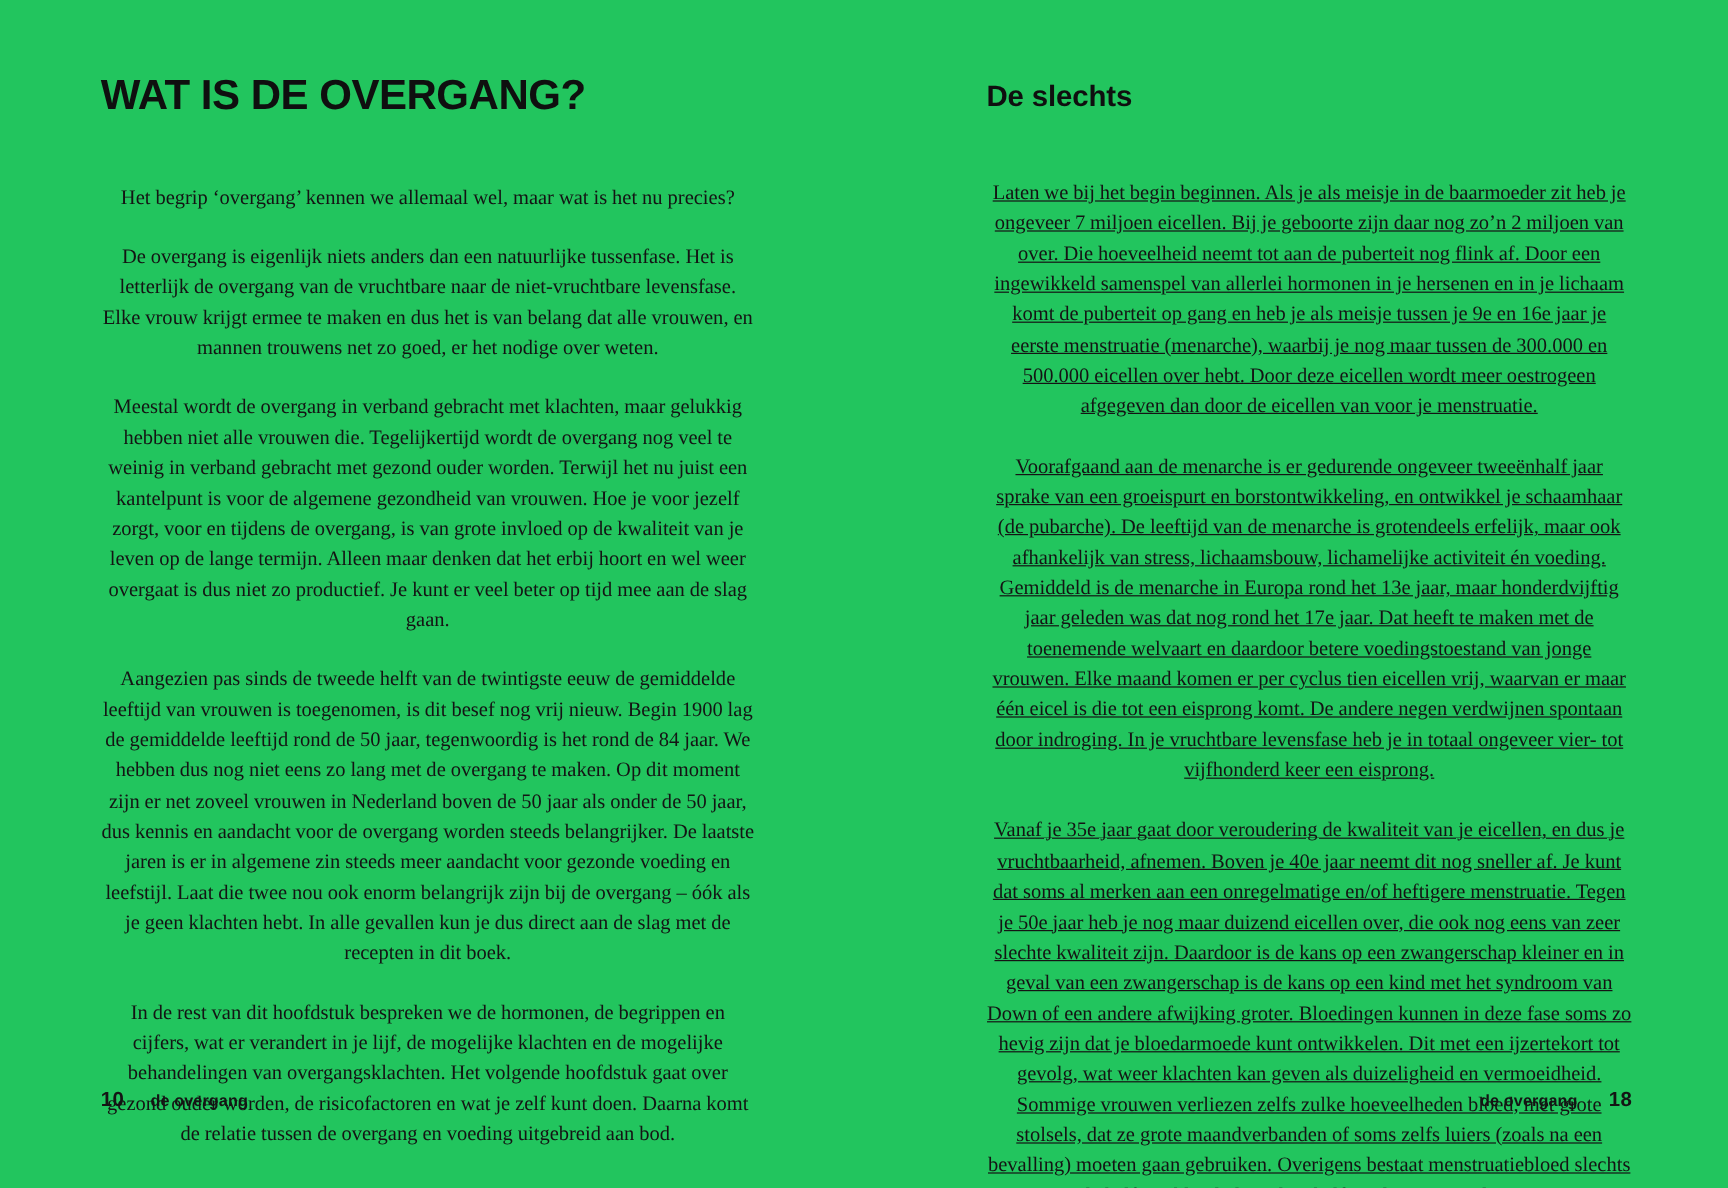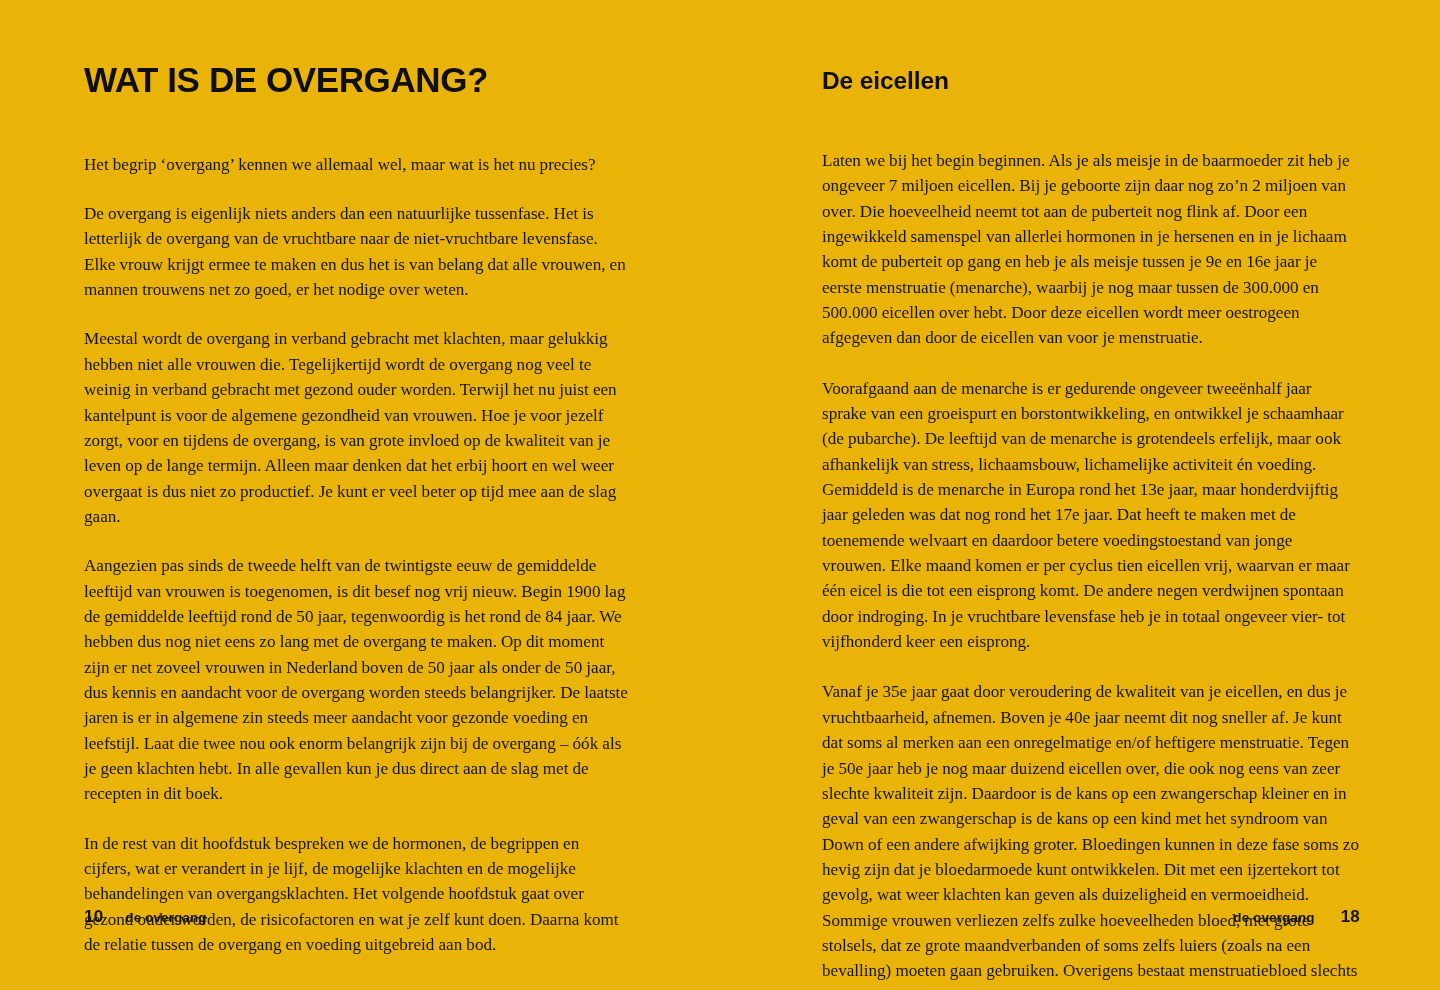--- a/index.html
+++ b/index.html
@@ -6,21 +6,21 @@
   html, body {
     margin: 0;
     padding: 0;
     background: #ffffff;
   }
 
   .spread {
     position: relative;
     width: 1440px;
     height: 990px;
-    background: #eab308;
+    background: #22c55e;
     overflow: hidden;
     box-sizing: border-box;
   }
 
   
   .page {
     position: absolute;
     top: 0;
     height: 990px;
     box-sizing: border-box;
@@ -58,30 +58,31 @@
     margin: 6px 0 53px 0;
   }
 
   
   .body-copy p {
     font-family: "Liberation Serif", "DejaVu Serif", serif;
     font-size: 17.1px;
     line-height: 25.35px;
     color: #141414;
     margin: 0 0 24px 0;
-    text-align: left;
+    text-align: center;
     hyphens: none;
     -webkit-hyphens: none;
     word-spacing: -0.15px;
   }
 
   .body-copy p:last-child { margin-bottom: 0; }
 
   .page-right .body-copy p {
     margin-bottom: 25px;
+    text-decoration: underline;
   }
 
   
   .footer {
     position: absolute;
     bottom: 63px;
     font-family: "Liberation Sans", sans-serif;
     font-size: 13.5px;
     color: #141414;
     display: flex;
@@ -120,21 +121,21 @@
         <p>De overgang is eigenlijk niets anders dan een natuurlijke tussenfase. Het is letterlijk de overgang van de vruchtbare naar de niet-vruchtbare levensfase. Elke vrouw krijgt ermee te maken en dus het is van belang dat alle vrouwen, en mannen trouwens net zo goed, er het nodige over weten.</p>
         <p>Meestal wordt de overgang in verband gebracht met klachten, maar gelukkig hebben niet alle vrouwen die. Tegelijkertijd wordt de overgang nog veel te weinig in verband gebracht met gezond ouder worden. Terwijl het nu juist een kantelpunt is voor de algemene gezondheid van vrouwen. Hoe je voor jezelf zorgt, voor en tijdens de overgang, is van grote invloed op de kwaliteit van je leven op de lange termijn. Alleen maar denken dat het erbij hoort en wel weer overgaat is dus niet zo productief. Je kunt er veel beter op tijd mee aan de slag gaan.</p>
         <p>Aangezien pas sinds de tweede helft van de twintigste eeuw de gemiddelde leeftijd van vrouwen is toegenomen, is dit besef nog vrij nieuw. Begin 1900 lag de gemiddelde leeftijd rond de 50 jaar, tegenwoordig is het rond de 84 jaar. We hebben dus nog niet eens zo lang met de overgang te maken. Op dit moment zijn er net zoveel vrouwen in Nederland boven de 50 jaar als onder de 50 jaar, dus kennis en aandacht voor de overgang worden steeds belangrijker. De laatste jaren is er in algemene zin steeds meer aandacht voor gezonde voeding en leefstijl. Laat die twee nou ook enorm belangrijk zijn bij de overgang – óók als je geen klachten hebt. In alle gevallen kun je dus direct aan de slag met de recepten in dit boek.</p>
         <p>In de rest van dit hoofdstuk bespreken we de hormonen, de begrippen en cijfers, wat er verandert in je lijf, de mogelijke klachten en de mogelijke behandelingen van overgangsklachten. Het volgende hoofdstuk gaat over gezond ouder worden, de risicofactoren en wat je zelf kunt doen. Daarna komt de relatie tussen de overgang en voeding uitgebreid aan bod.</p>
       </div>
     </div>
   </div>
 
   <div class="page page-right">
     <div class="page-body">
-      <h2 class="section-title">De eicellen</h2>
+      <h2 class="section-title">De slechts</h2>
 
       <div class="body-copy">
         <p>Laten we bij het begin beginnen. Als je als meisje in de baarmoeder zit heb je ongeveer 7 miljoen eicellen. Bij je geboorte zijn daar nog zo’n 2 miljoen van over. Die hoeveelheid neemt tot aan de puberteit nog flink af. Door een ingewikkeld samenspel van allerlei hormonen in je hersenen en in je lichaam komt de puberteit op gang en heb je als meisje tussen je 9e en 16e jaar je eerste menstruatie (menarche), waarbij je nog maar tussen de 300.000 en 500.000 eicellen over hebt. Door deze eicellen wordt meer oestrogeen afgegeven dan door de eicellen van voor je menstruatie.</p>
         <p>Voorafgaand aan de menarche is er gedurende ongeveer tweeënhalf jaar sprake van een groeispurt en borstontwikkeling, en ontwikkel je schaamhaar (de pubarche). De leeftijd van de menarche is grotendeels erfelijk, maar ook afhankelijk van stress, lichaamsbouw, lichamelijke activiteit én voeding. Gemiddeld is de menarche in Europa rond het 13e jaar, maar honderdvijftig jaar geleden was dat nog rond het 17e jaar. Dat heeft te maken met de toenemende welvaart en daardoor betere voedingstoestand van jonge vrouwen. Elke maand komen er per cyclus tien eicellen vrij, waarvan er maar één eicel is die tot een eisprong komt. De andere negen verdwijnen spontaan door indroging. In je vruchtbare levensfase heb je in totaal ongeveer vier- tot vijfhonderd keer een eisprong.</p>
         <p>Vanaf je 35e jaar gaat door veroudering de kwaliteit van je eicellen, en dus je vruchtbaarheid, afnemen. Boven je 40e jaar neemt dit nog sneller af. Je kunt dat soms al merken aan een onregelmatige en/of heftigere menstruatie. Tegen je 50e jaar heb je nog maar duizend eicellen over, die ook nog eens van zeer slechte kwaliteit zijn. Daardoor is de kans op een zwangerschap kleiner en in geval van een zwangerschap is de kans op een kind met het syndroom van Down of een andere afwijking groter. Bloedingen kunnen in deze fase soms zo hevig zijn dat je bloedarmoede kunt ontwikkelen. Dit met een ijzertekort tot gevolg, wat weer klachten kan geven als duizeligheid en vermoeidheid. Sommige vrouwen verliezen zelfs zulke hoeveelheden bloed, met grote stolsels, dat ze grote maandverbanden of soms zelfs luiers (zoals na een bevalling) moeten gaan gebruiken. Overigens bestaat menstruatiebloed slechts voor de helft uit bloed, de andere helft is slijm vanuit de vagina en baarmoedermond en -holte.</p>
       </div>
     </div>
   </div>
 
   <div class="footer footer-left">

